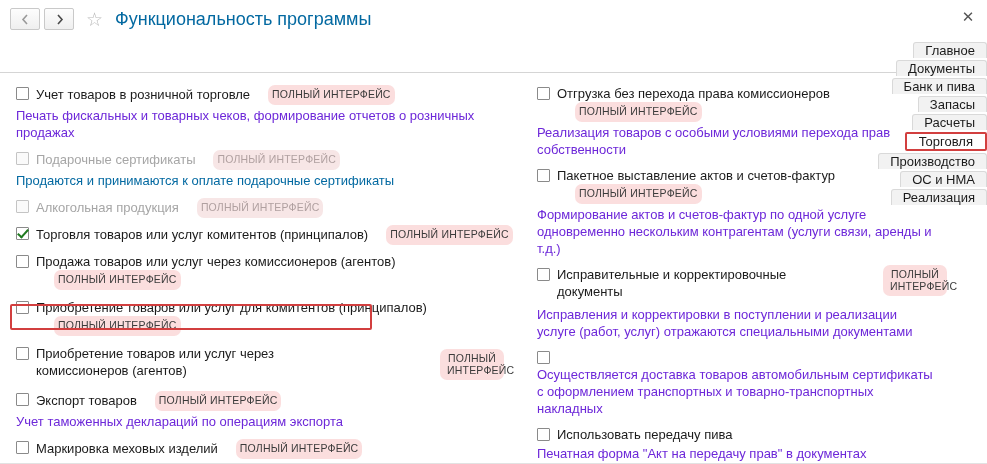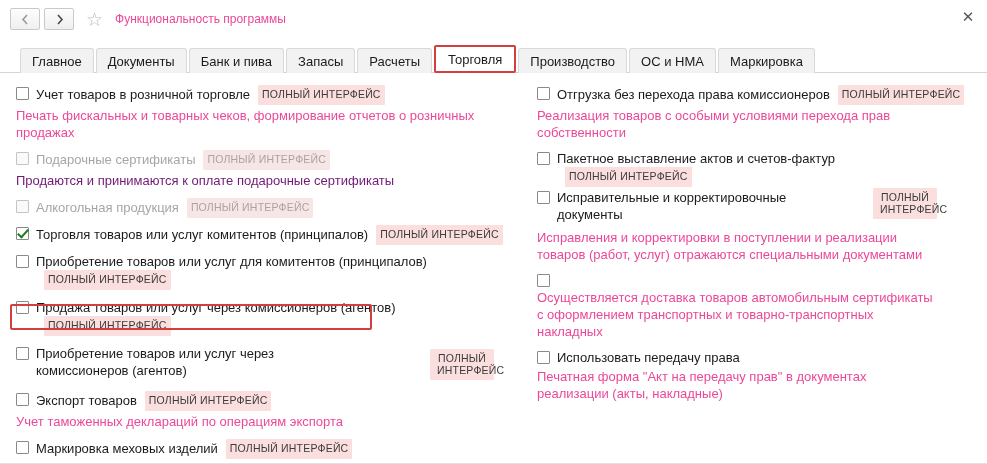--- a/index.html
+++ b/index.html
@@ -38,42 +38,43 @@
   .navbtn.disabled { color: #b6b6b6; }
   .navbtn svg { display: block; }
   .star {
     margin-left: 8px;
     margin-right: 12px;
     color: #b9b9b9;
     font-size: 19px;
     line-height: 1;
   }
   .wintitle {
-    font-size: 12px;
-    color: #ec4899;
+    font-size: 18px;
+    color: #0369a1;
     white-space: nowrap;
   }
   .closebtn {
     position: absolute;
     right: 10px; top: 8px;
     width: 18px; height: 18px;
     color: #555;
     font-size: 15px;
     line-height: 18px;
     text-align: center;
   }
   
   .tabbar {
     position: relative;
     height: 31px;
     margin-top: 4px;
-    padding-left: 20px;
+    padding-left: 8px;
     display: flex;
     align-items: flex-end;
     gap: 2px;
+    flex-direction: column;
   }
   .tabbar::after {
     content: "";
     position: absolute;
     left: 0; right: 0; bottom: 0;
     height: 1px;
     background: #d5d5d5;
   }
   .tab {
     position: relative;
@@ -136,36 +137,36 @@
     transform: rotate(42deg);
   }
   .lbl {
     font-size: 13px;
     color: #1b1b1b;
     line-height: 17px;
   }
   .lbl.disabled { color: #a6a6a6; }
   .desc {
     font-size: 13px;
-    color: #ec4899;
+    color: #6d28d9;
     line-height: 17px;
     margin: 1px 0 9px 2px;
     max-width: 470px;
   }
-  .desc.disabled { color: #701a75; }
+  .desc.disabled { color: #0369a1; }
   .desc.right { max-width: 400px; }
   .badge {
     display: inline-block;
     background: #fbdede;
     color: #3b3b3b;
     font-size: 10.5px;
     letter-spacing: .2px;
     padding: 1px 4px 2px;
-    margin-left: 8px;
-    border-radius: 1px;
+    margin-left: 18px;
+    border-radius: 7px;
     vertical-align: 1px;
     white-space: nowrap;
   }
   .badge.disabled { background: #f7e6e6; color: #b0a0a0; }
   .badge.block {
     position: absolute;
     text-align: center;
     line-height: 12px;
     padding: 3px 7px 4px;
     white-space: normal;
@@ -225,21 +226,21 @@
     <div class="tab selected">
         <span>Торговля</span>
       </div>
     <div class="tab">
         <span>Производство</span>
       </div>
     <div class="tab">
         <span>ОС и НМА</span>
       </div>
     <div class="tab">
-        <span>Маркировка</span>
+        <span>Реализация</span>
       </div>
   </div>
 
   <div class="content">
 
     <div class="col col-left">
 
       <div class="row">
         <span class="cb"></span>
         <span class="lbl"><span>Учет товаров в розничной торговле</span><span class="badge">ПОЛНЫЙ ИНТЕРФЕЙС</span></span>
@@ -257,26 +258,26 @@
         <span class="lbl disabled"><span>Алкогольная продукция</span><span class="badge disabled">ПОЛНЫЙ ИНТЕРФЕЙС</span></span>
       </div>
 
       <div class="row" style="margin-top:7px;margin-bottom:8px;">
         <span class="cb checked"></span>
         <span class="lbl"><span>Торговля товаров или услуг комитентов (принципалов)</span><span class="badge">ПОЛНЫЙ ИНТЕРФЕЙС</span></span>
       </div>
 
       <div class="row" style="margin-bottom:9px;">
         <span class="cb"></span>
+        <span class="lbl"><span>Продажа товаров или услуг через комиссионеров (агентов)</span><span class="badge">ПОЛНЫЙ ИНТЕРФЕЙС</span></span>
+      </div>
+
+      <div class="row" style="margin-bottom:9px;">
+        <span class="cb"></span>
         <span class="lbl"><span>Приобретение товаров или услуг для комитентов (принципалов)</span><span class="badge">ПОЛНЫЙ ИНТЕРФЕЙС</span></span>
-      </div>
-
-      <div class="row" style="margin-bottom:9px;">
-        <span class="cb"></span>
-        <span class="lbl"><span>Продажа товаров или услуг через комиссионеров (агентов)</span><span class="badge">ПОЛНЫЙ ИНТЕРФЕЙС</span></span>
       </div>
 
       <div class="row" style="margin-bottom:9px;">
         <span class="cb"></span>
         <span class="lbl" style="max-width:330px;display:inline-block;">Приобретение товаров или услуг через комиссионеров (агентов)</span>
         <span class="badge block" style="left:408px;top:4px;"><span>ПОЛНЫЙ</span><br><span>ИНТЕРФЕЙС</span></span>
       </div>
 
       <div class="row" style="margin-top:12px;">
         <span class="cb"></span>
@@ -296,36 +297,37 @@
       <div class="row">
         <span class="cb"></span>
         <span class="lbl"><span>Отгрузка без перехода права комиссионеров</span><span class="badge">ПОЛНЫЙ ИНТЕРФЕЙС</span></span>
       </div>
       <div class="desc right">Реализация товаров с особыми условиями перехода прав собственности</div>
 
       <div class="row">
         <span class="cb"></span>
         <span class="lbl"><span>Пакетное выставление актов и счетов-фактур</span><span class="badge">ПОЛНЫЙ ИНТЕРФЕЙС</span></span>
       </div>
+      <div class="desc right">Формирование актов и счетов-фактур по одной услуге одновременно нескольким контрагентам (услуги связи, аренды и т.д.)</div>
 
       <div class="row">
         <span class="cb"></span>
         <span class="lbl" style="max-width:270px;display:inline-block;">Исправительные и корректировочные документы</span>
         <span class="badge block" style="left:330px;top:-1px;"><span>ПОЛНЫЙ</span><br><span>ИНТЕРФЕЙС</span></span>
       </div>
-      <div class="desc right" style="margin-top:6px;">Исправления и корректировки в поступлении и реализации товаров (работ, услуг) отражаются специальными документами</div>
+      <div class="desc right" style="margin-top:6px;">Исправления и корректировки в поступлении и реализации услуге (работ, услуг) отражаются специальными документами</div>
 
       <div class="row">
         <span class="cb"></span>
       </div>
       <div class="desc right">Осуществляется доставка товаров автомобильным сертификаты с оформлением транспортных и товарно-транспортных накладных</div>
 
       <div class="row">
         <span class="cb"></span>
-        <span class="lbl">Использовать передачу права</span>
+        <span class="lbl">Использовать передачу пива</span>
       </div>
       <div class="desc right">Печатная форма "Акт на передачу прав" в документах реализации (акты, накладные)</div>
     </div>
 
     <div class="highlight" id="hl-row"></div>
   </div>
 
   <div class="bottom-rule"></div>
 </div>
 

